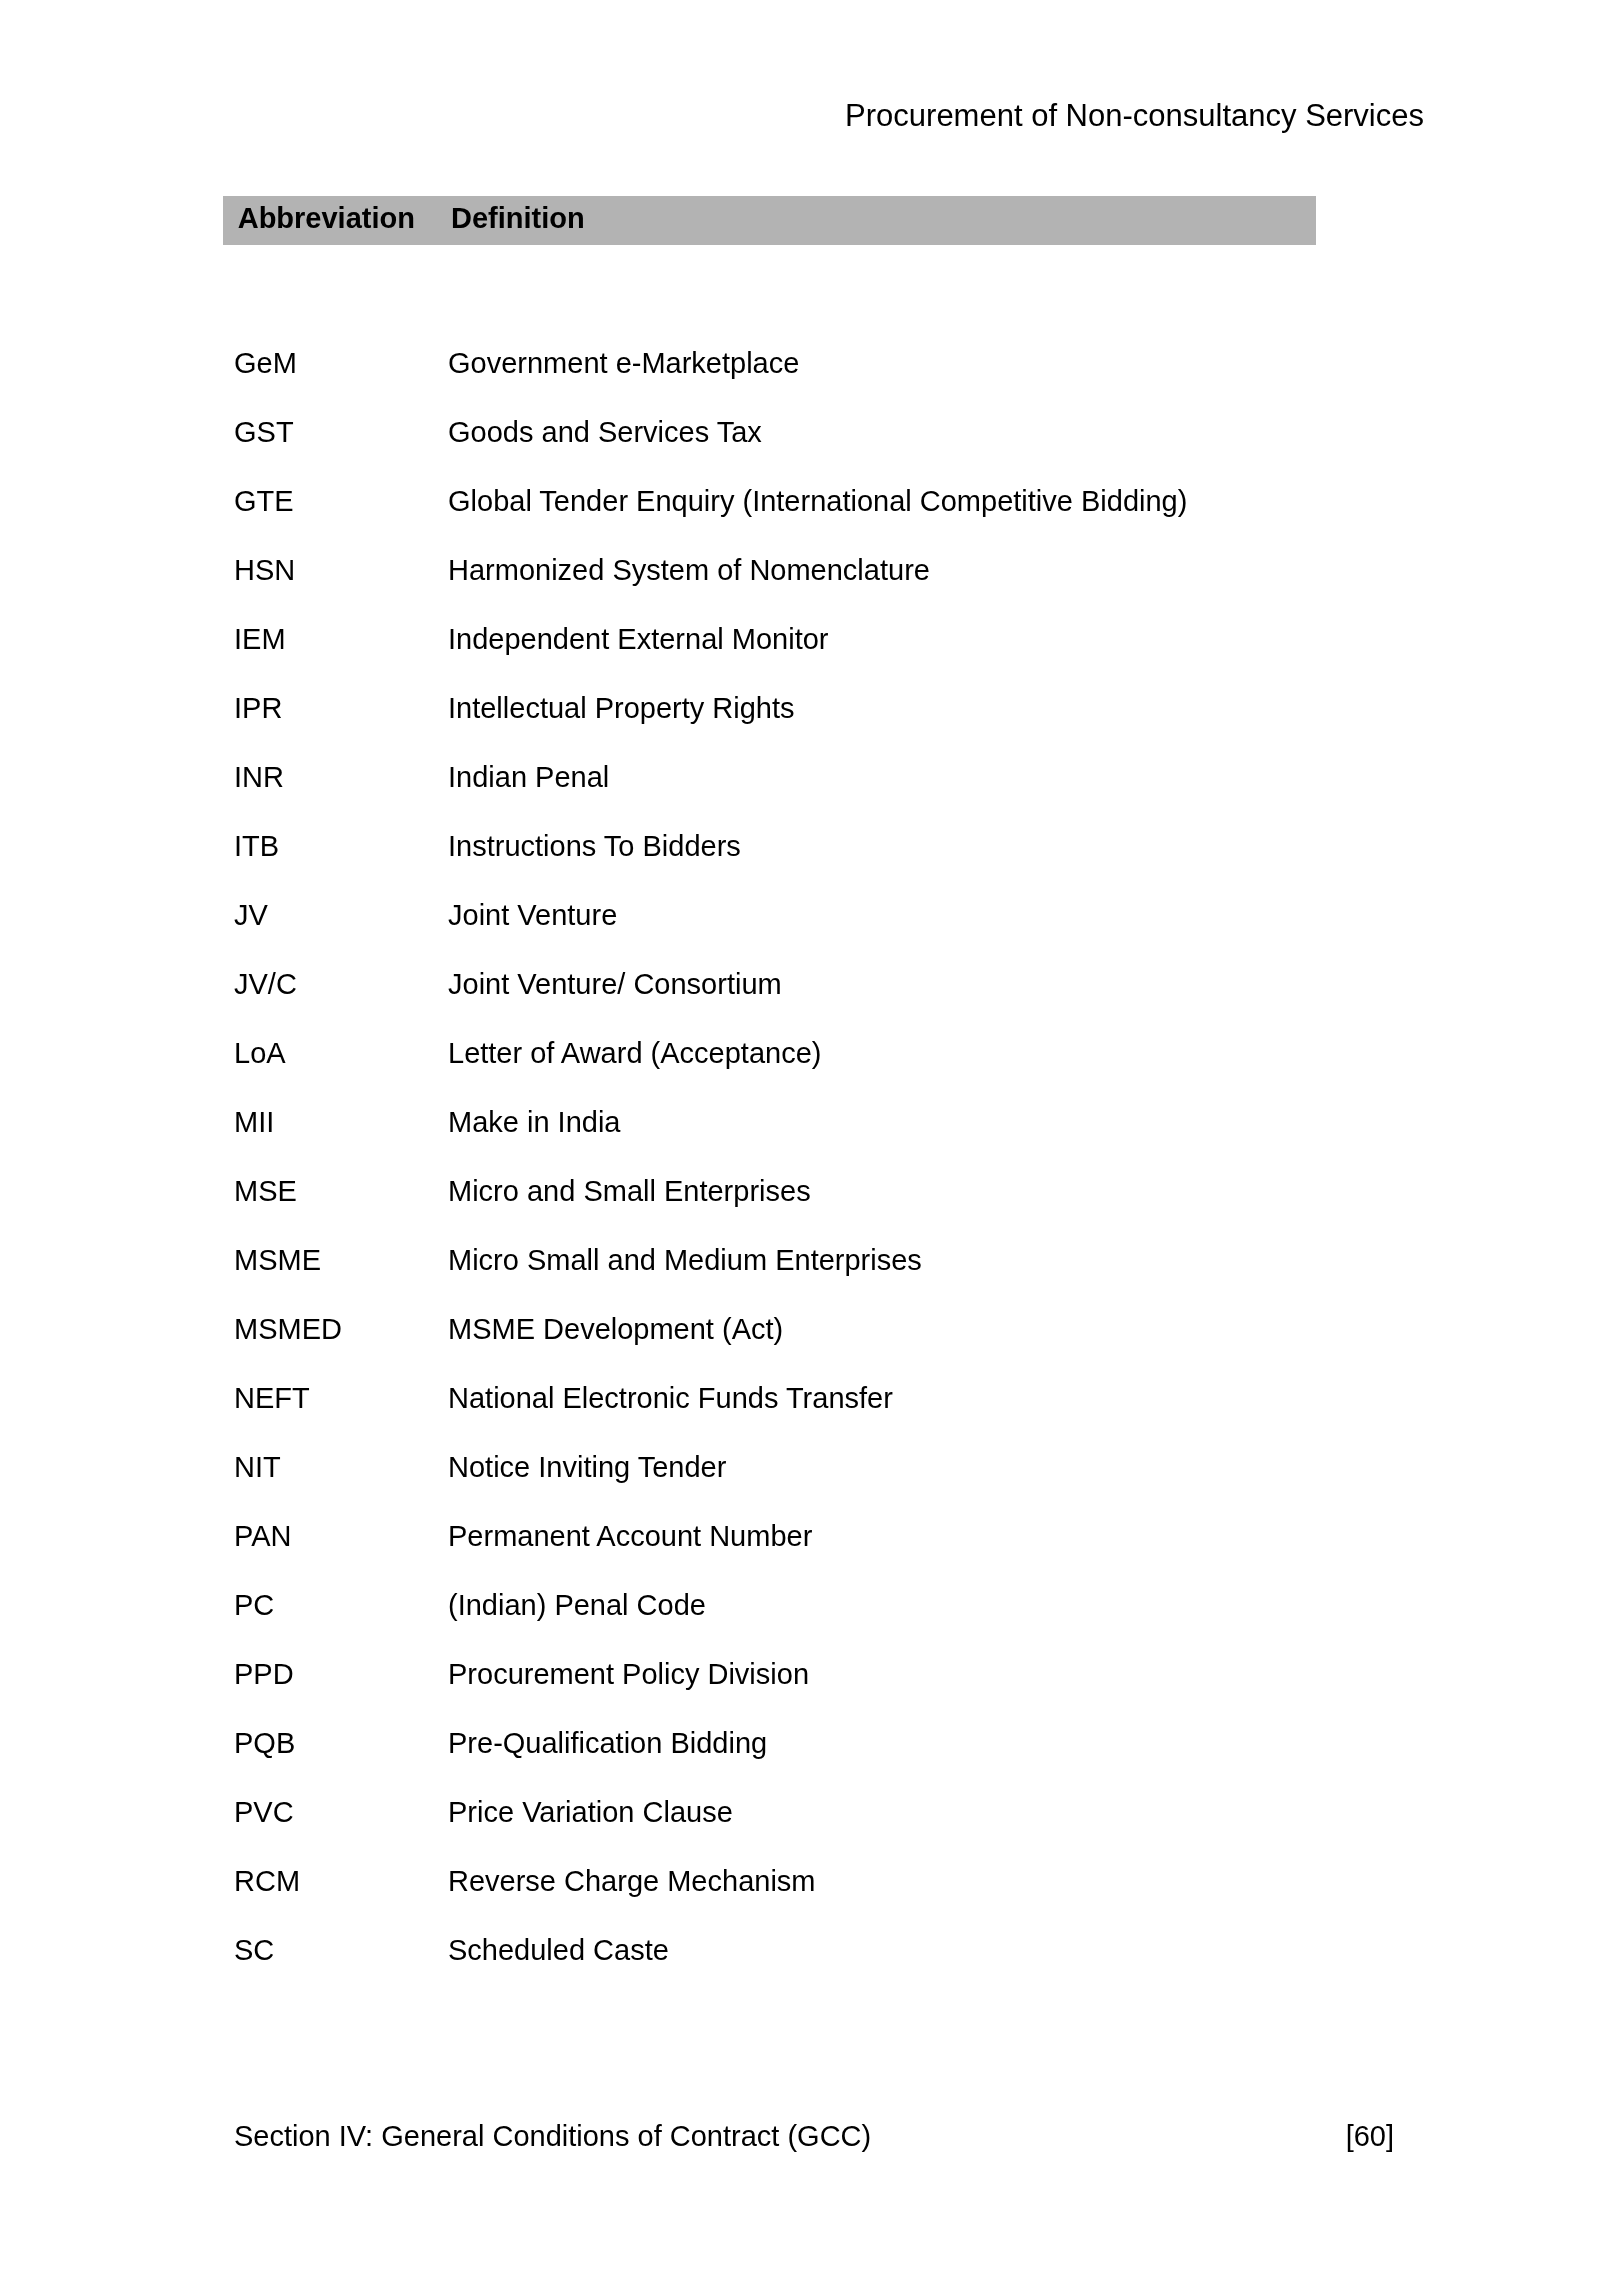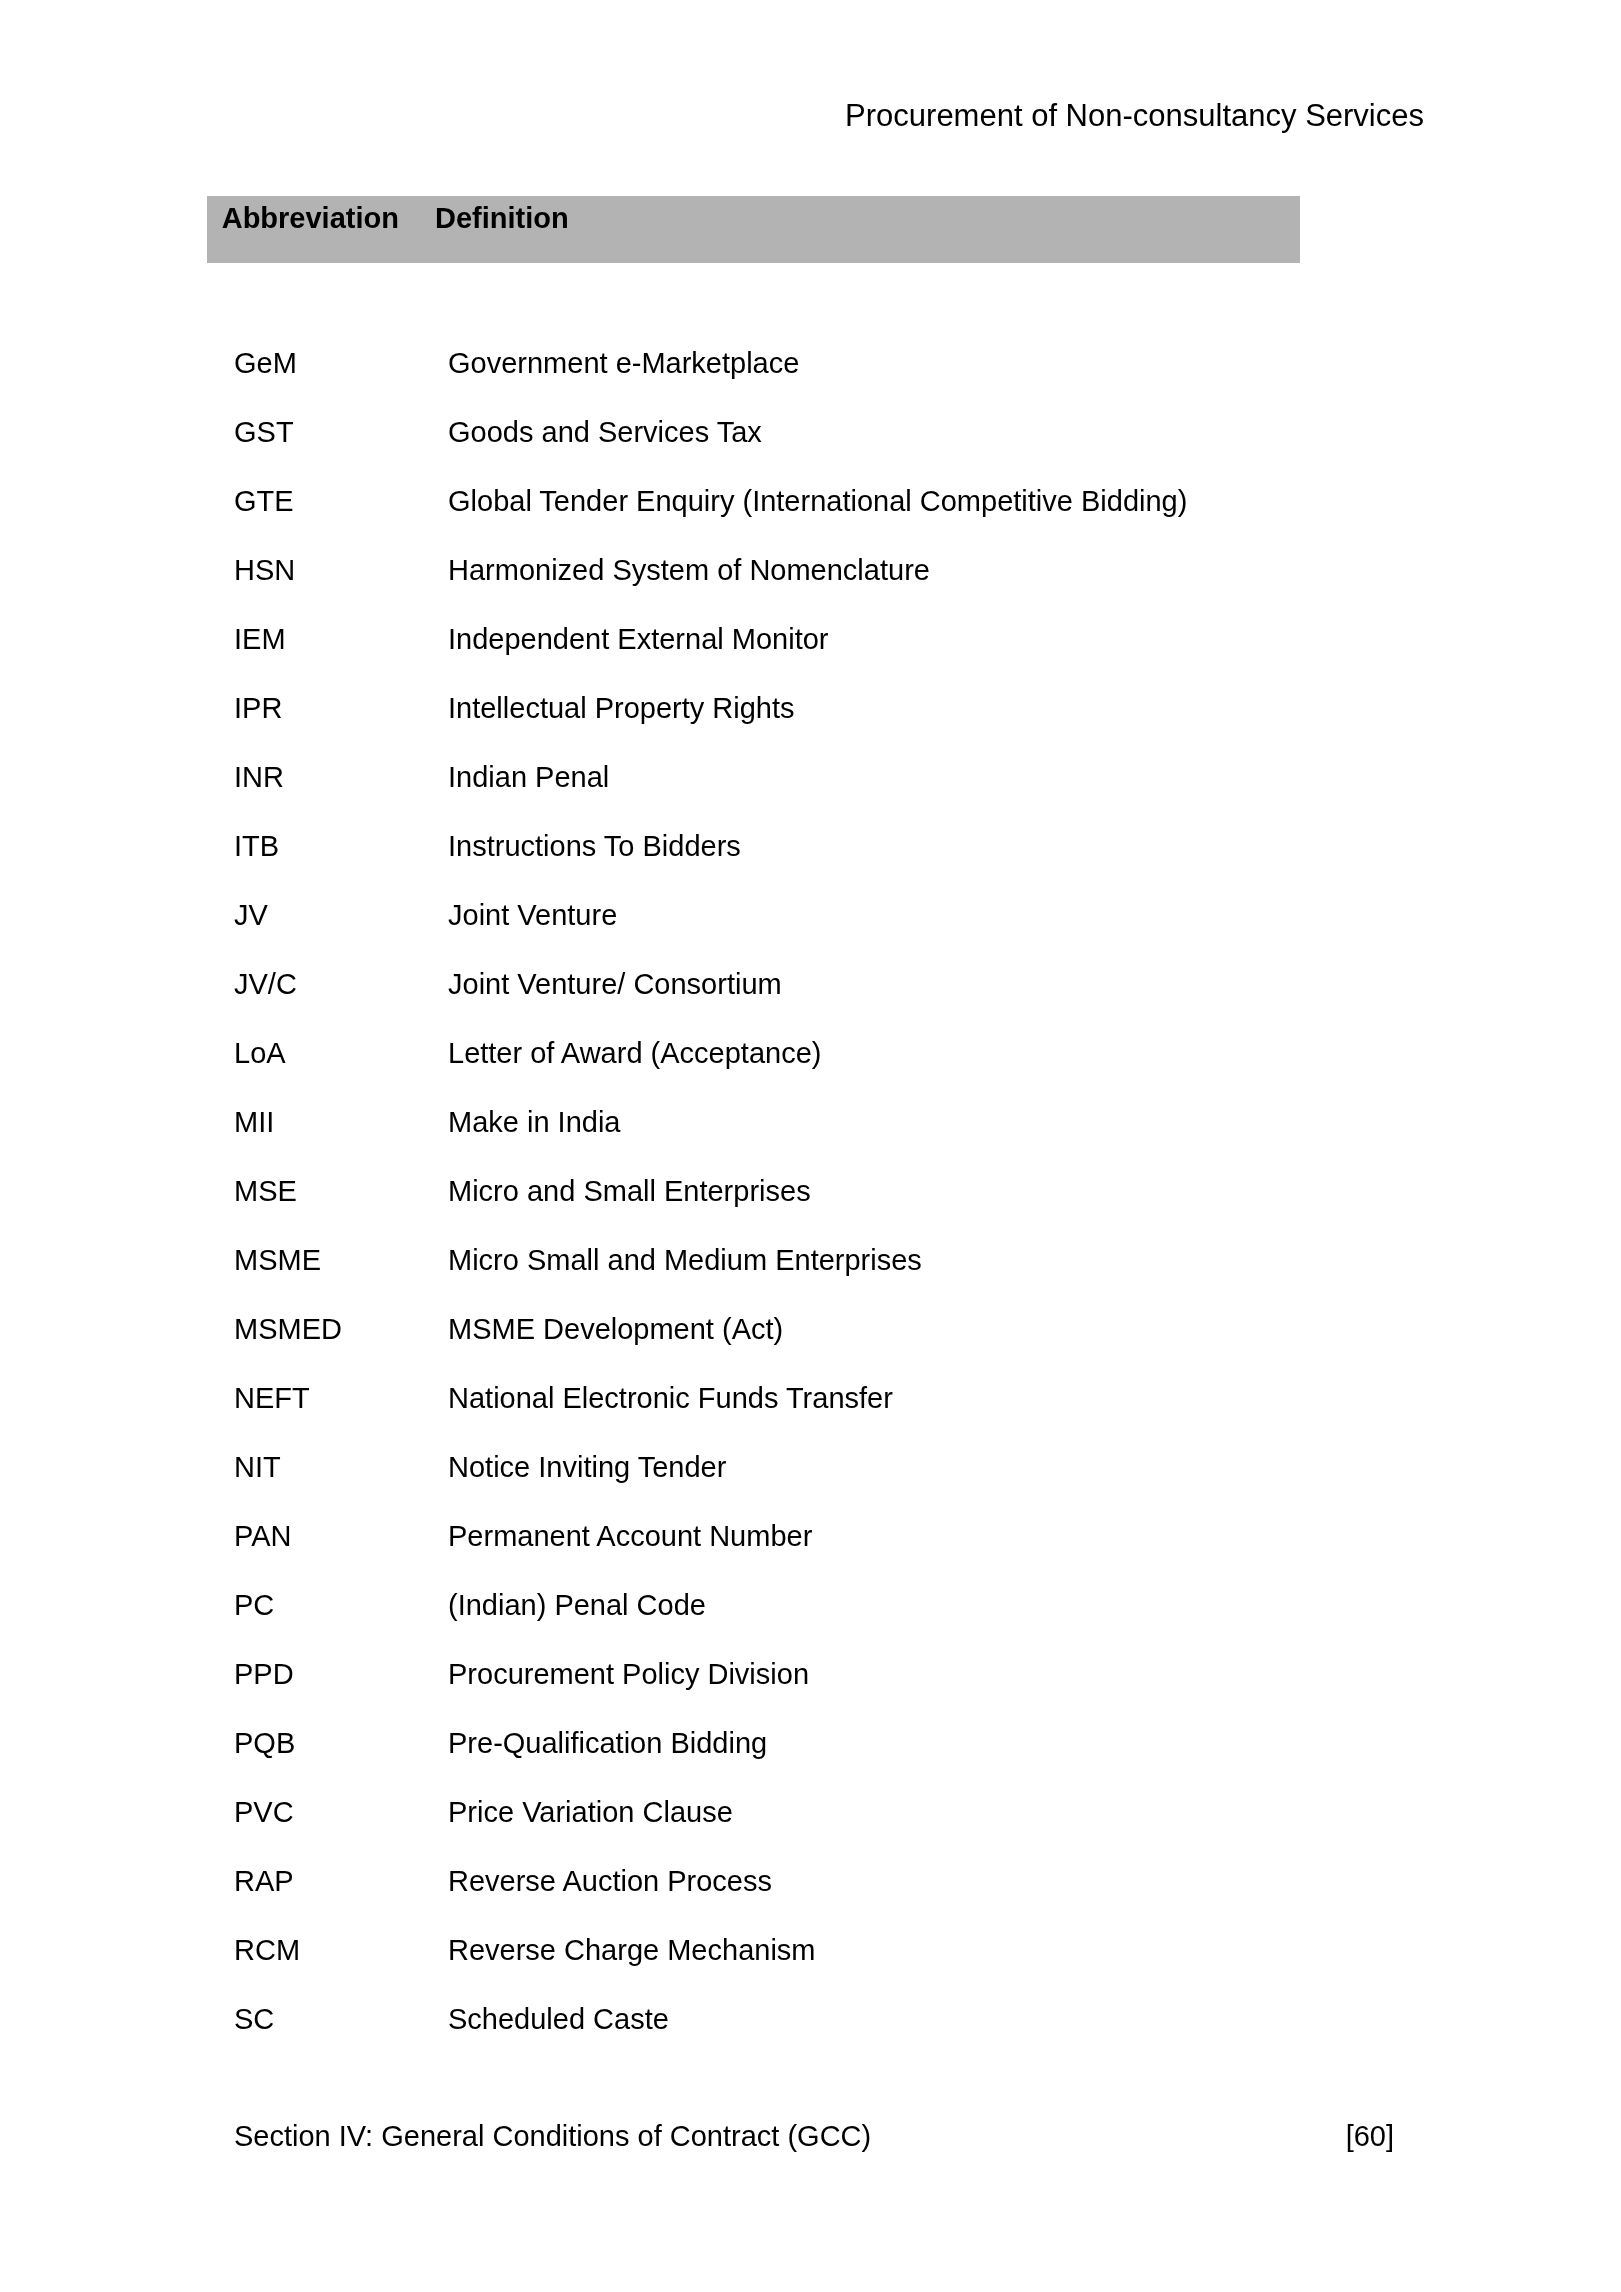--- a/index.html
+++ b/index.html
@@ -20,24 +20,24 @@
   .header-title {
     position: absolute;
     top: 96px;
     right: 197px;
     font-size: 31px;
     line-height: 39px;
     white-space: nowrap;
   }
   .table-header {
     position: absolute;
-    left: 169px;
+    left: 185px;
     top: 196px;
     width: 1093px;
-    height: 67px;
+    height: 49px;
     background: #b3b3b3;
     box-sizing: border-box;
     padding: 2.9px 0 0 14.7px;
   }
   .table-header .col {
     position: absolute;
     top: 2.9px;
     font-size: 29px;
     line-height: 39px;
     font-weight: bold;
@@ -180,24 +180,20 @@
       </div>
       <div class="row">
         <span class="abbr">PQB</span>
         <span class="def">Pre-Qualification Bidding</span>
       </div>
       <div class="row">
         <span class="abbr">PVC</span>
         <span class="def">Price Variation Clause</span>
       </div>
       <div class="row">
-        <span class="abbr">RAP</span>
-        <span class="def">Reverse Auction Process</span>
-      </div>
-      <div class="row">
         <span class="abbr">RCM</span>
         <span class="def">Reverse Charge Mechanism</span>
       </div>
       <div class="row">
         <span class="abbr">SC</span>
         <span class="def">Scheduled Caste</span>
       </div>
     </div>
 
   <div class="footer-left">Section IV: General Conditions of Contract (GCC)</div>

